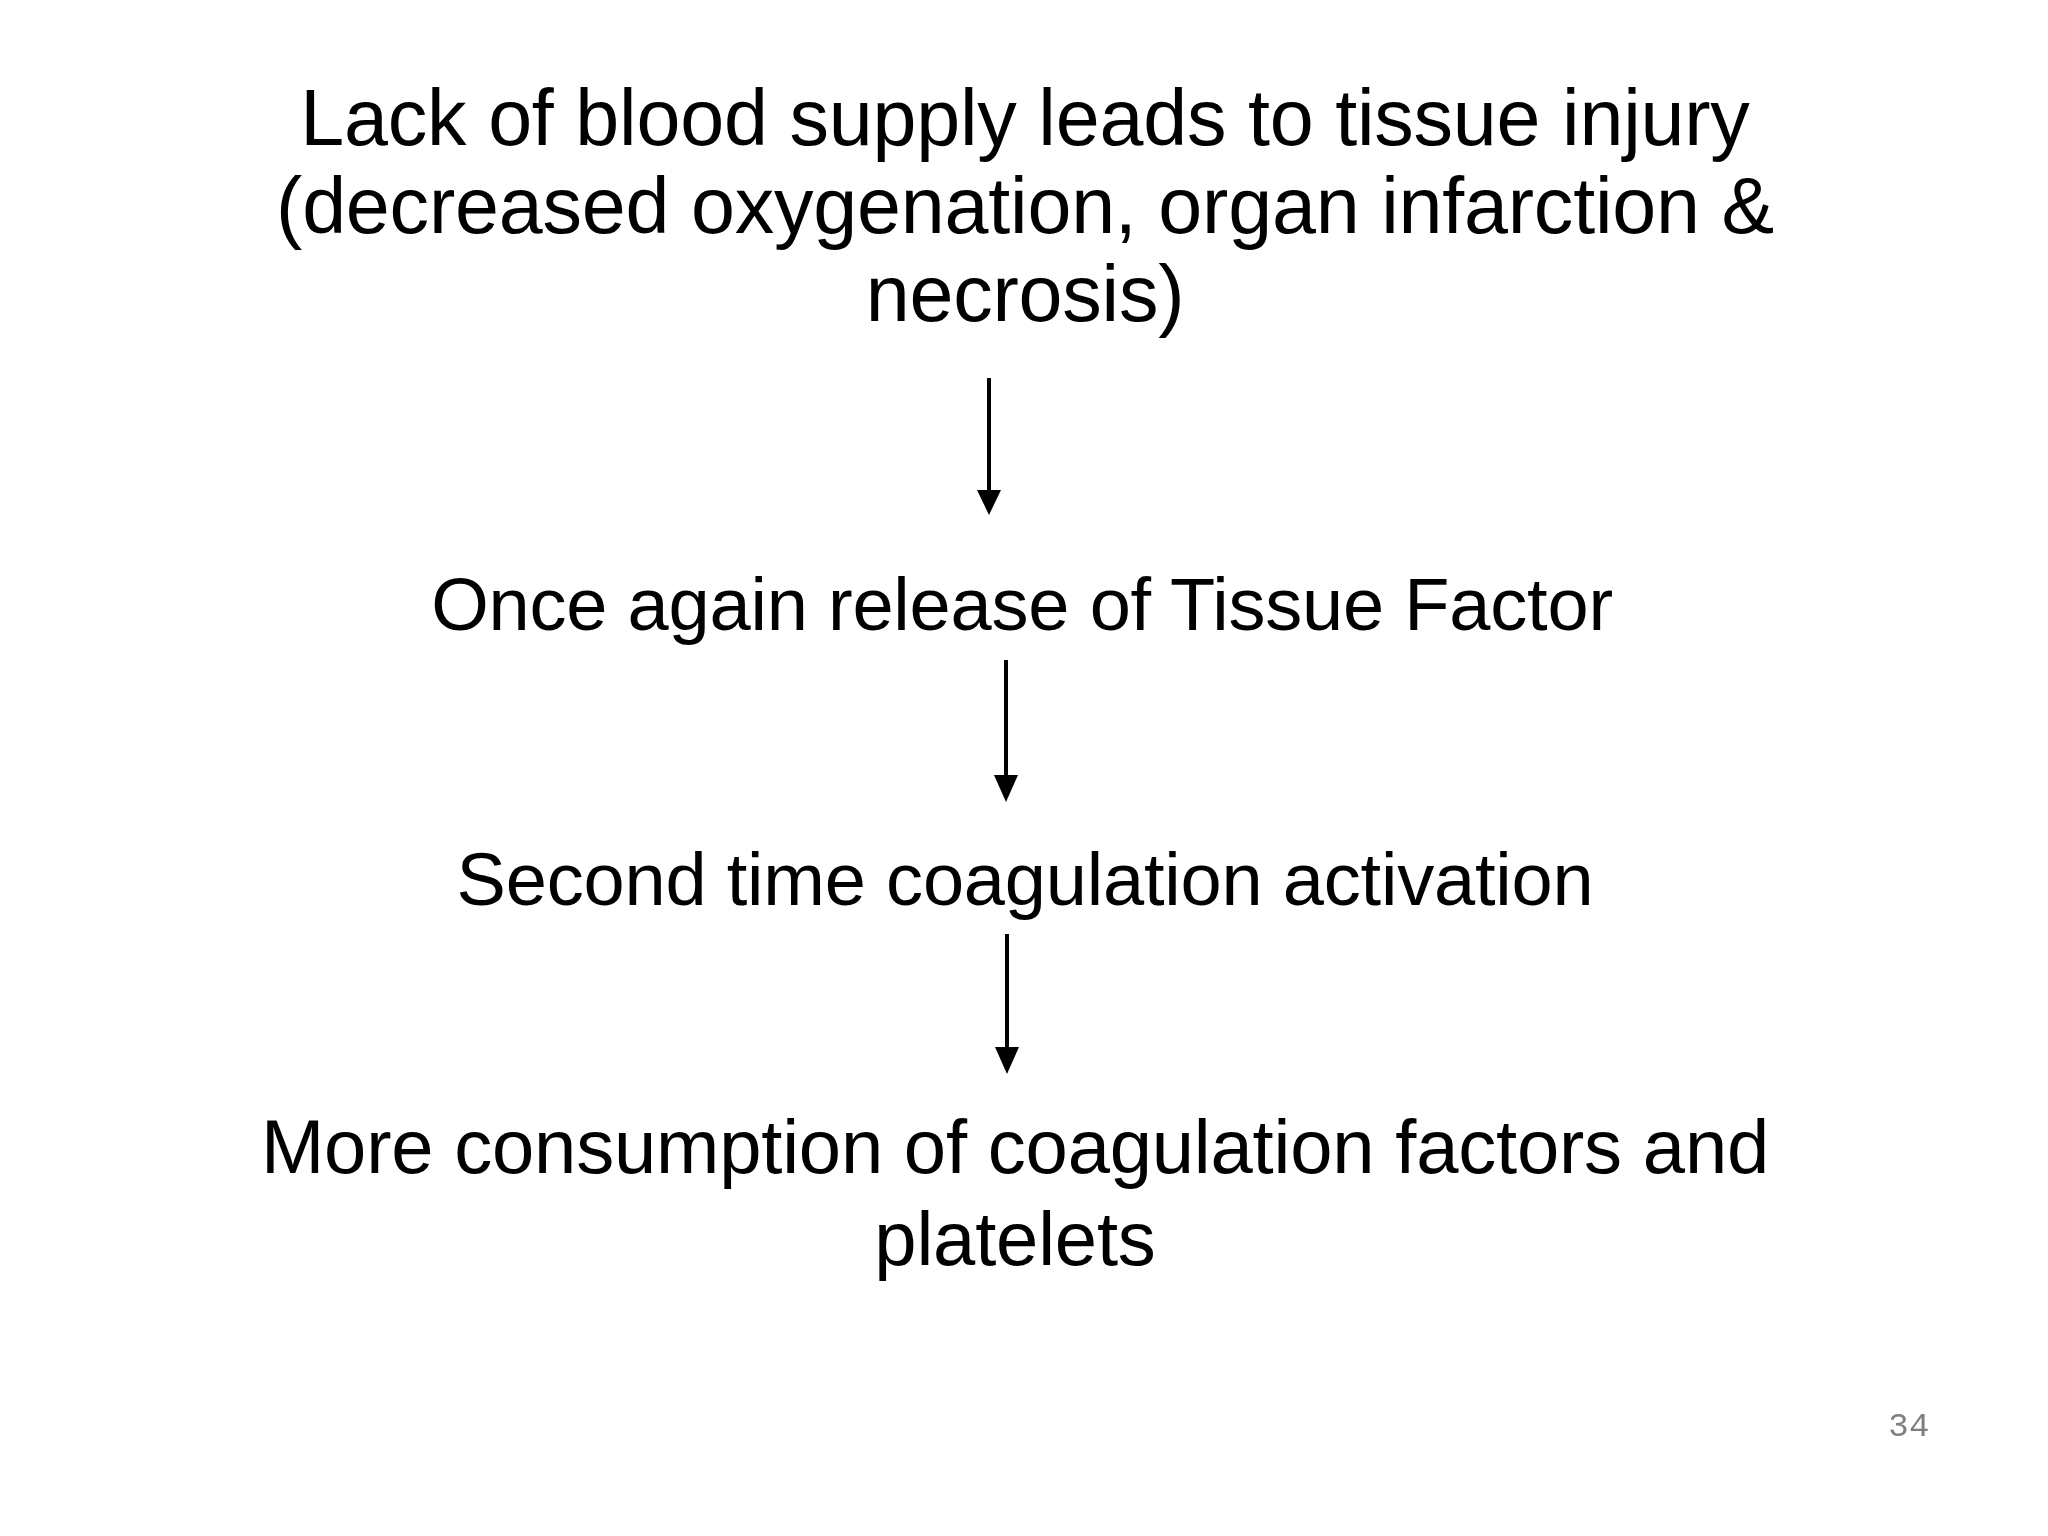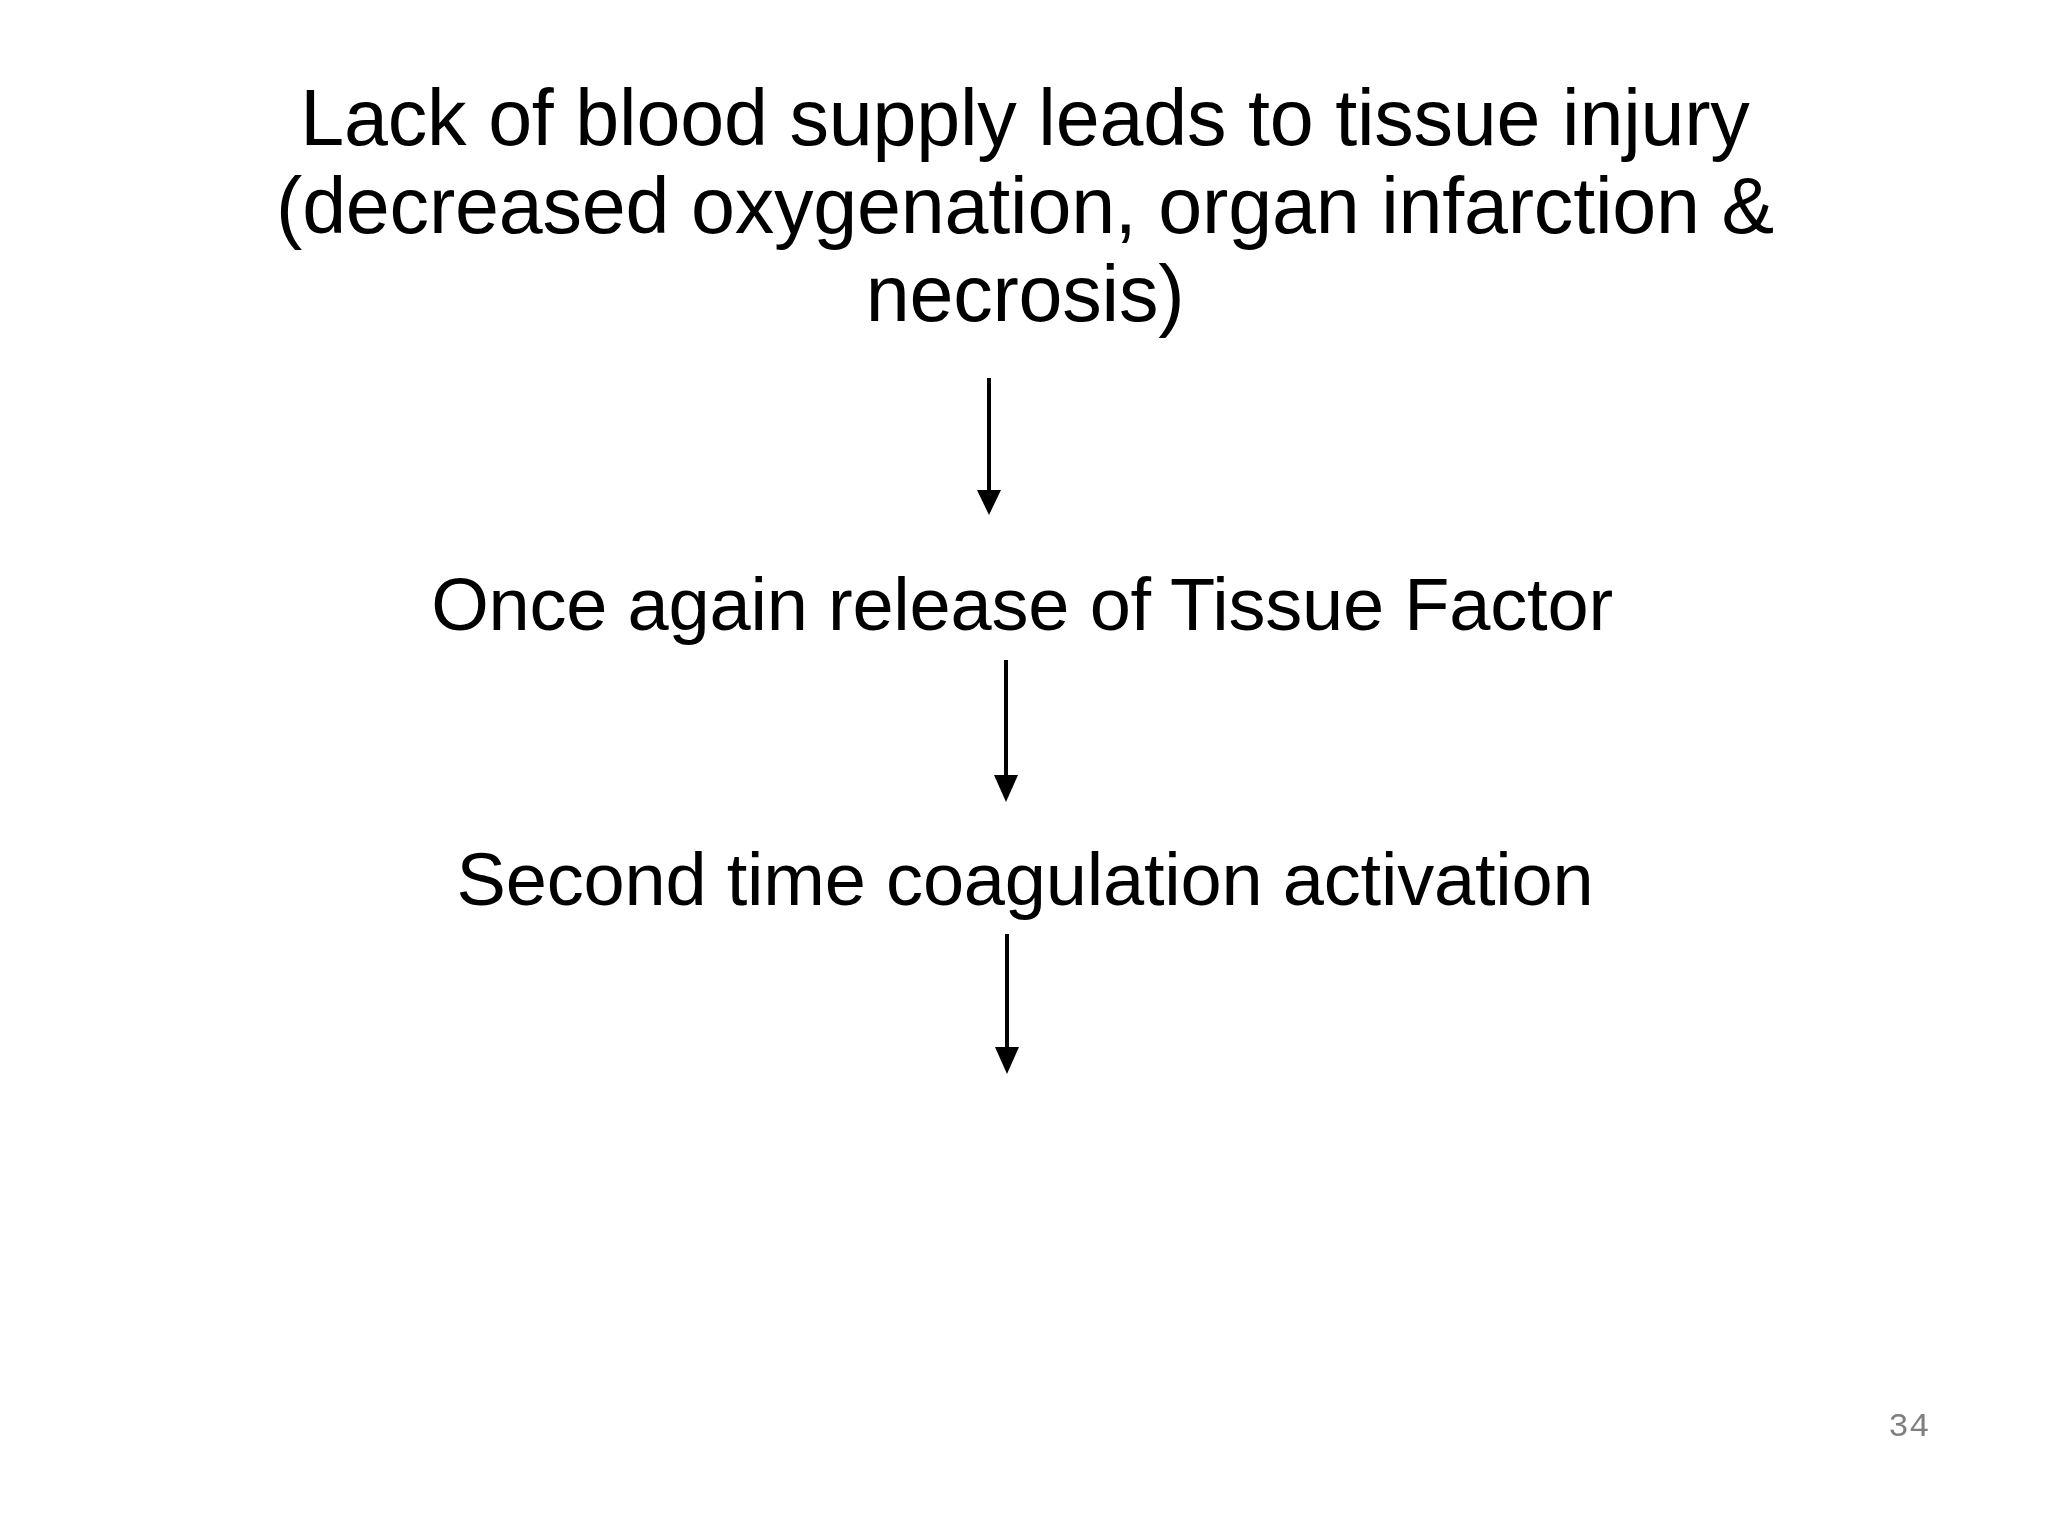--- a/index.html
+++ b/index.html
@@ -112,16 +112,17 @@
 
   <div class="textblock" id="block-second-activation">Second time coagulation activation</div>
 
   <div class="arrow" id="arrow-3">
     <svg width="40" height="145" viewBox="0 0 40 145" xmlns="http://www.w3.org/2000/svg" aria-hidden="true">
       <line x1="20" y1="0" x2="20" y2="118" stroke="#000000" stroke-width="4"></line>
       <polygon points="8,113 32,113 20,140" fill="#000000"></polygon>
     </svg>
   </div>
 
+  <div class="textblock" id="block-more-consumption">More consumption of coagulation factors and platelets</div>
 
   <div id="page-number">34</div>
 
 </div>
 
 </body></html>

